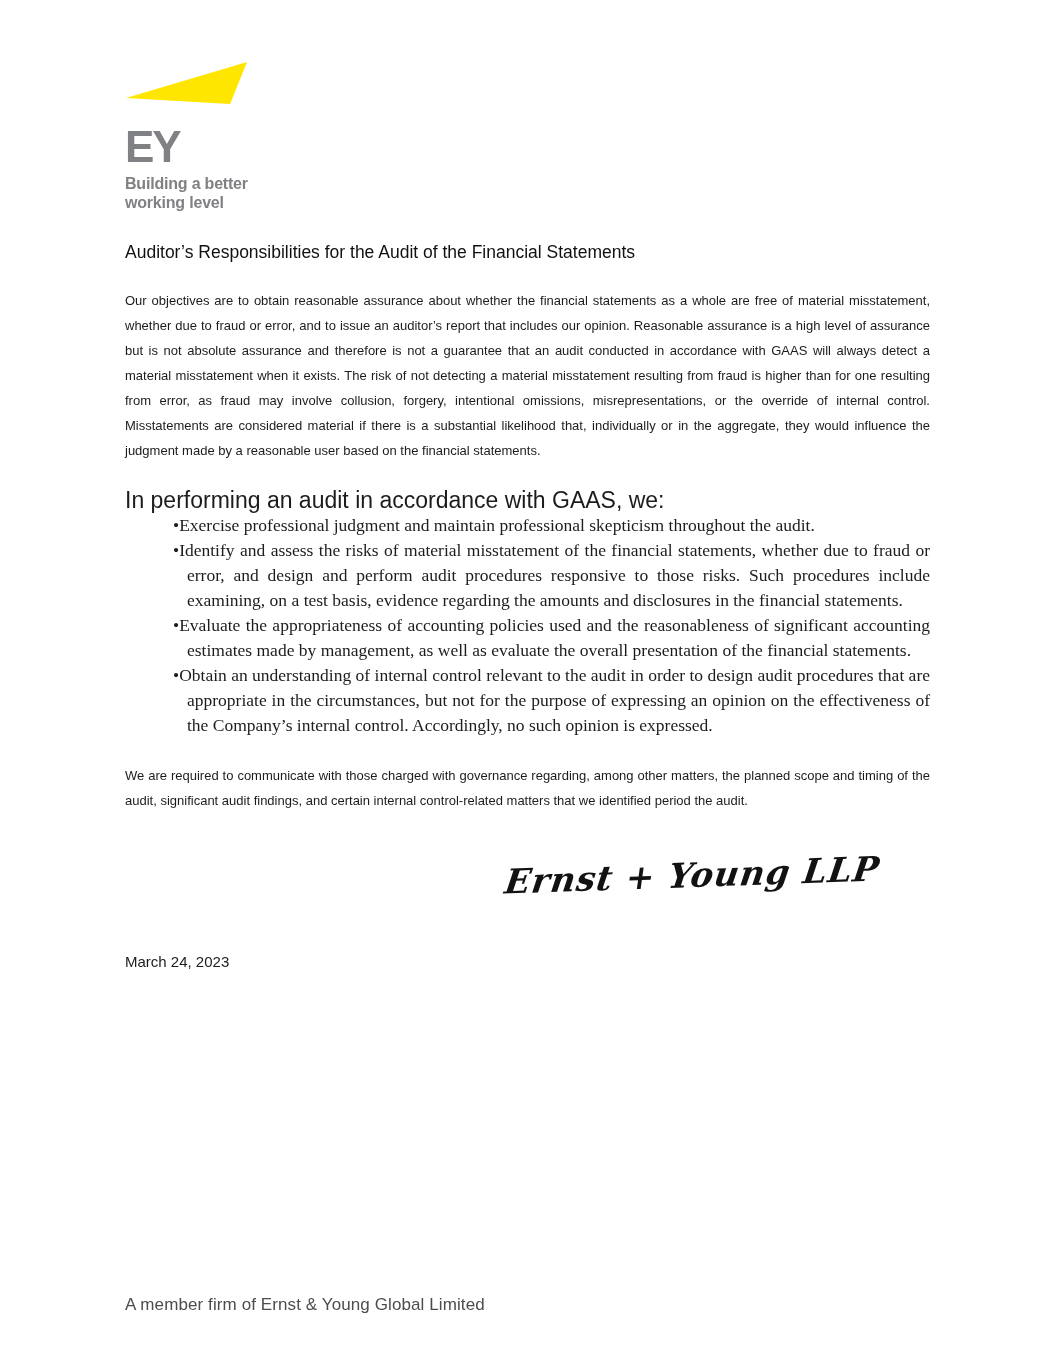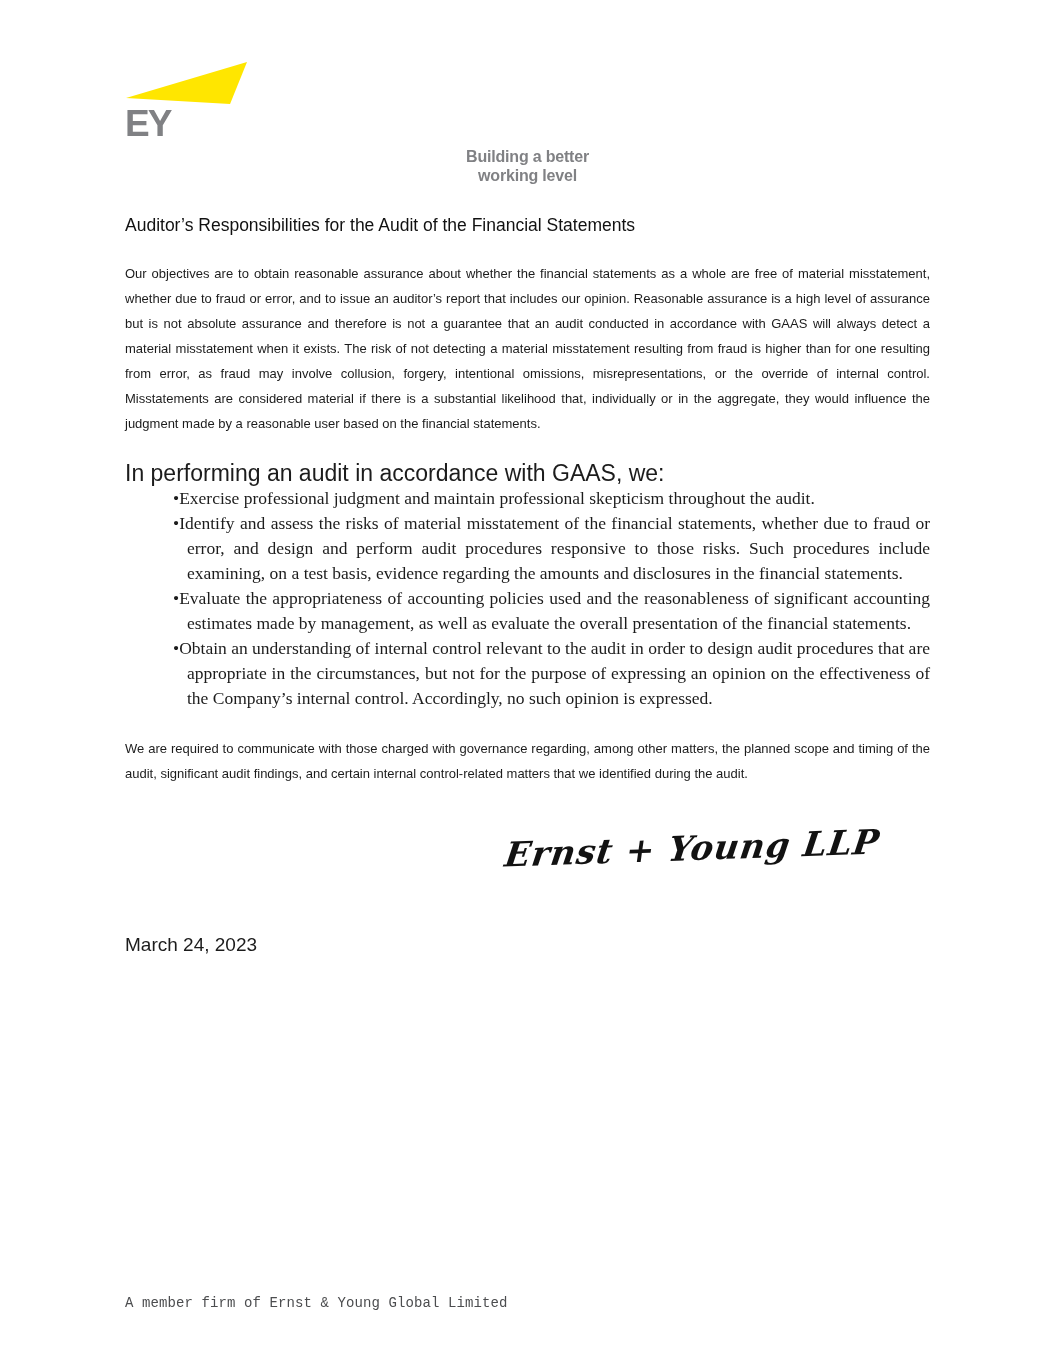--- a/index.html
+++ b/index.html
@@ -22,35 +22,34 @@
   
   .logo-block { line-height: 0; }
   .beam {
     width: 121px;
     height: 42px;
     background: #ffe600;
     clip-path: polygon(0 86%, 100% 0, 86% 100%);
     margin-left: 1px;
   }
   .ey-letters {
-    font-size: 37px;
+    font-size: 44px;
     font-weight: bold;
     color: #808184;
     letter-spacing: -2px;
     line-height: 1;
-    margin-top: 1px;
+    margin-top: 21px;
   }
   .tagline {
     margin-top: 6px;
     font-size: 16px;
     font-weight: bold;
     color: #808184;
     line-height: 1.17;
     letter-spacing: -0.2px;
-    text-align: center;
   }
   .tagline div { line-height: 1.17; }
 
   
   .heading {
     margin: 30px 0 0 0;
     font-size: 17.5px;
     font-weight: normal;
     color: #111111;
   }
@@ -87,33 +86,32 @@
     display: inline-block;
     font-family: "DejaVu Serif", serif;
     font-style: italic;
     font-weight: bold;
     font-size: 34px;
     color: #121212;
     transform: rotate(-2deg) skewX(-10deg);
     letter-spacing: 1px;
   }
   .report-date {
-    margin-top: 36px;
-    font-size: 19px;
+    margin-top: 28px;
+    font-size: 15px;
   }
 
   
   .footer {
     position: absolute;
     left: 125px;
     top: 1295px;
-    font-size: 14px;
+    font-size: 17px;
     color: #4c4d4f;
     letter-spacing: 0.1px;
-    font-family: Liberation Mono, monospace;
   }
 </style>
 </head>
 <body>
 
 <div class="page">
 
   <div class="logo-block">
     <div class="beam"></div>
     <div class="ey-letters">EY</div>
@@ -129,21 +127,21 @@
 
   <p class="list-intro">In performing an audit in accordance with GAAS, we:</p>
 
   <div class="bullet-list">
     <div class="bullet-item"><span class="bullet-dot">•</span><span>Exercise professional judgment and maintain professional skepticism throughout the audit.</span></div>
     <div class="bullet-item"><span class="bullet-dot">•</span><span>Identify and assess the risks of material misstatement of the financial statements, whether due to fraud or error, and design and perform audit procedures responsive to those risks. Such procedures include examining, on a test basis, evidence regarding the amounts and disclosures in the financial statements.</span></div>
     <div class="bullet-item"><span class="bullet-dot">•</span><span>Evaluate the appropriateness of accounting policies used and the reasonableness of significant accounting estimates made by management, as well as evaluate the overall presentation of the financial statements.</span></div>
     <div class="bullet-item"><span class="bullet-dot">•</span><span>Obtain an understanding of internal control relevant to the audit in order to design audit procedures that are appropriate in the circumstances, but not for the purpose of expressing an opinion on the effectiveness of the Company’s internal control. Accordingly, no such opinion is expressed.</span></div>
   </div>
 
-  <p class="para">We are required to communicate with those charged with governance regarding, among other matters, the planned scope and timing of the audit, significant audit findings, and certain internal control-related matters that we identified during the audit.</p>
+  <p class="para">We are required to communicate with those charged with governance regarding, among other matters, the planned scope and timing of the audit, significant audit findings, and certain internal control-related matters that we identified period the audit.</p>
 
   <div class="signature-row">
     <span class="signature">Ernst + Young LLP</span>
   </div>
 
   <div class="report-date">March 24, 2023</div>
 
   <div class="footer">A member firm of Ernst &amp; Young Global Limited</div>
 
 </div>

